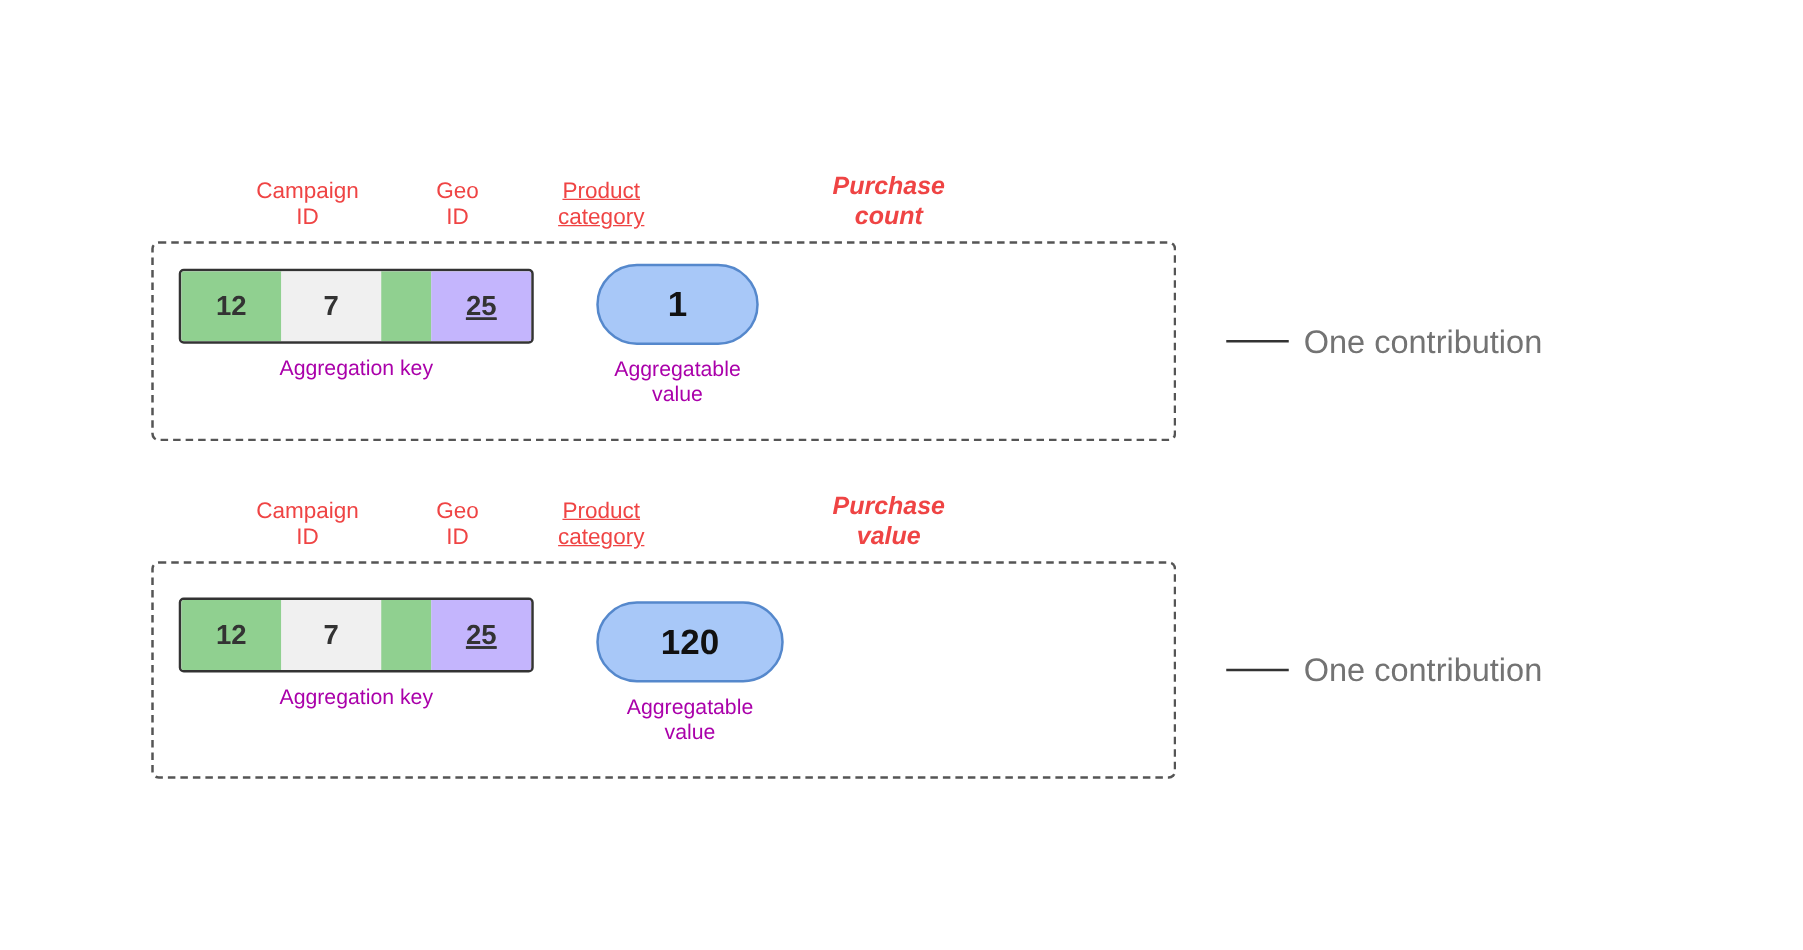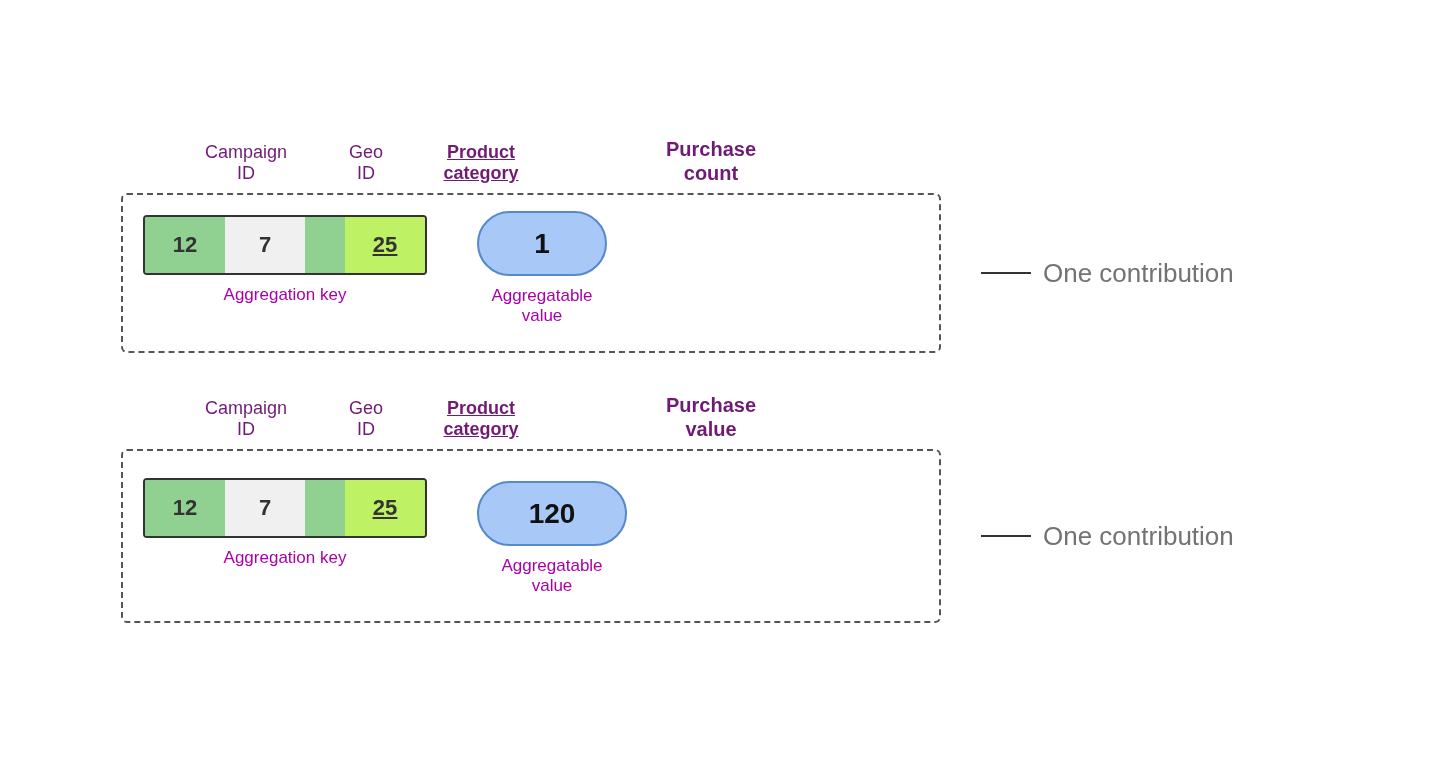--- a/index.html
+++ b/index.html
@@ -33,45 +33,45 @@
 
     .col-headers {
       display: flex;
       align-items: flex-end;
       margin-bottom: 8px;
       padding-left: 60px;
     }
 
     .col-header {
       font-size: 18px;
-      color: #701a75;
+      color: #ef4444;
       line-height: 1.2;
       text-align: center;
     }
 
     .col-header.campaign-id {
       width: 130px;
     }
 
     .col-header.geo-id {
       width: 110px;
     }
 
     .col-header.product-cat {
       width: 120px;
       text-decoration: underline;
-      font-weight: bold;
     }
 
     .col-header.purchase-metric {
       font-weight: bold;
       font-size: 20px;
       margin-left: 80px;
       width: 180px;
       text-align: center;
+      font-style: italic;
     }
 
     .dashed-outer {
       border: 2.5px dashed #555;
       border-radius: 6px;
       padding: 18px 20px 30px 20px;
       position: relative;
       display: flex;
       align-items: flex-start;
       gap: 60px;
@@ -107,21 +107,21 @@
       background: #f0f0f0;
       width: 80px;
     }
 
     .key-cell.green2 {
       background: #90d090;
       width: 80px;
     }
 
     .key-cell.yellow {
-      background: #bef264;
+      background: #c4b5fd;
       width: 80px;
       text-decoration: underline;
       color: #333;
     }
 
     .value-bubble {
       width: 130px;
       height: 65px;
       border-radius: 40px;
       background: #a8c8f8;

